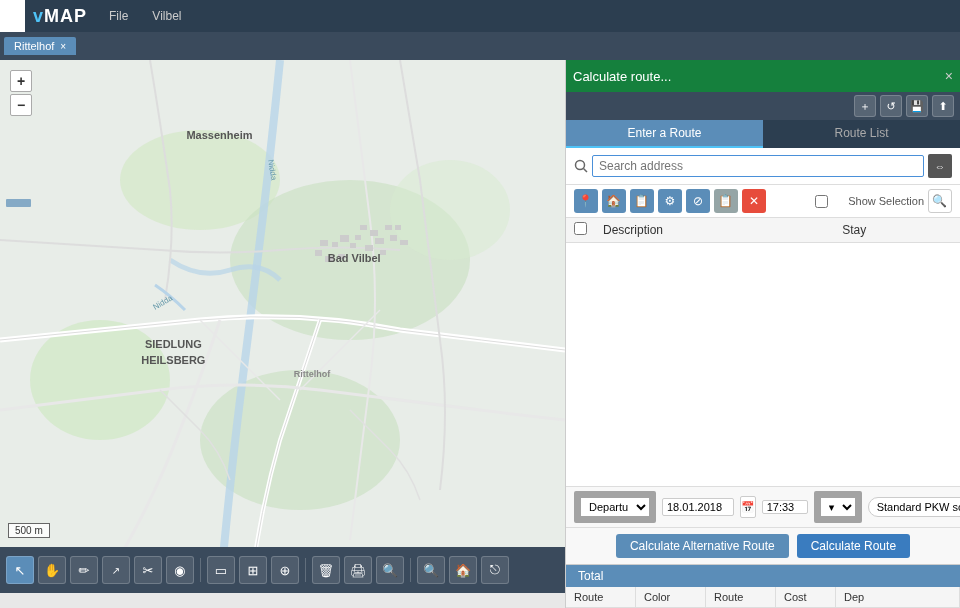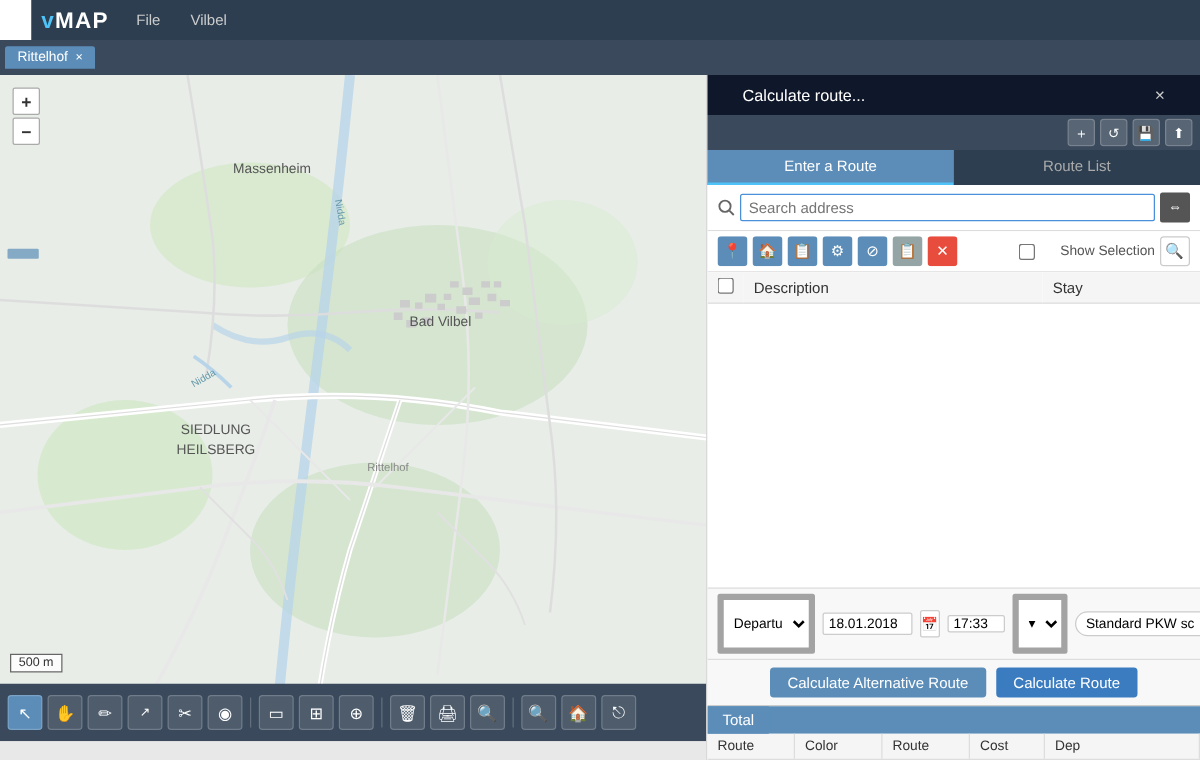--- a/index.html
+++ b/index.html
@@ -161,26 +161,26 @@
       width: 395px;
       background: #f0f0f0;
       border-left: 1px solid #ccc;
       display: flex;
       flex-direction: column;
       flex-shrink: 0;
     }
 
     
     .panel-title-bar {
-      background: #0f172a;
+      background: #15803d;
       color: #fff;
       display: flex;
       align-items: center;
       justify-content: space-between;
-      padding: 0 28px;
+      padding: 0 7px;
       height: 32px;
       flex-shrink: 0;
     }
     .panel-title { font-size: 13px; }
     .panel-close {
       cursor: pointer;
       font-size: 14px;
       color: #ccc;
     }
 
@@ -343,22 +343,22 @@
       display: flex;
       align-items: center;
       padding: 4px 8px;
       background: #f8f8f8;
       border-top: 1px solid #ddd;
       border-bottom: 1px solid #ddd;
       gap: 6px;
       flex-shrink: 0;
     }
     .dt-select {
-      border: 5px solid #a3a3a3;
-      padding: 12px 4px;
+      border: 7px solid #a3a3a3;
+      padding: 2px 4px;
       font-size: 11px;
       border-radius: 2px;
       background: #fff;
       cursor: pointer;
     }
     .dt-input {
       border: 1px solid #ccc;
       padding: 2px 4px;
       font-size: 11px;
       border-radius: 2px;
@@ -443,21 +443,21 @@
     .total-col:nth-child(2) { width: 70px; }
     .total-col:nth-child(3) { width: 70px; }
     .total-col:nth-child(4) { width: 60px; }
     .total-col:nth-child(5) { flex: 1; }
 
     
     .map-label {
       position: absolute;
       font-size: 11px;
       color: #555;
-      font-weight: 400;
+      font-weight: 700;
       pointer-events: none;
     }
   </style>
 </head>
 <body>
 
 <div class="menu-bar">
   <div class="menu-logo">
     <span>v</span><span style="color:#fff;">MAP</span>
   </div>

